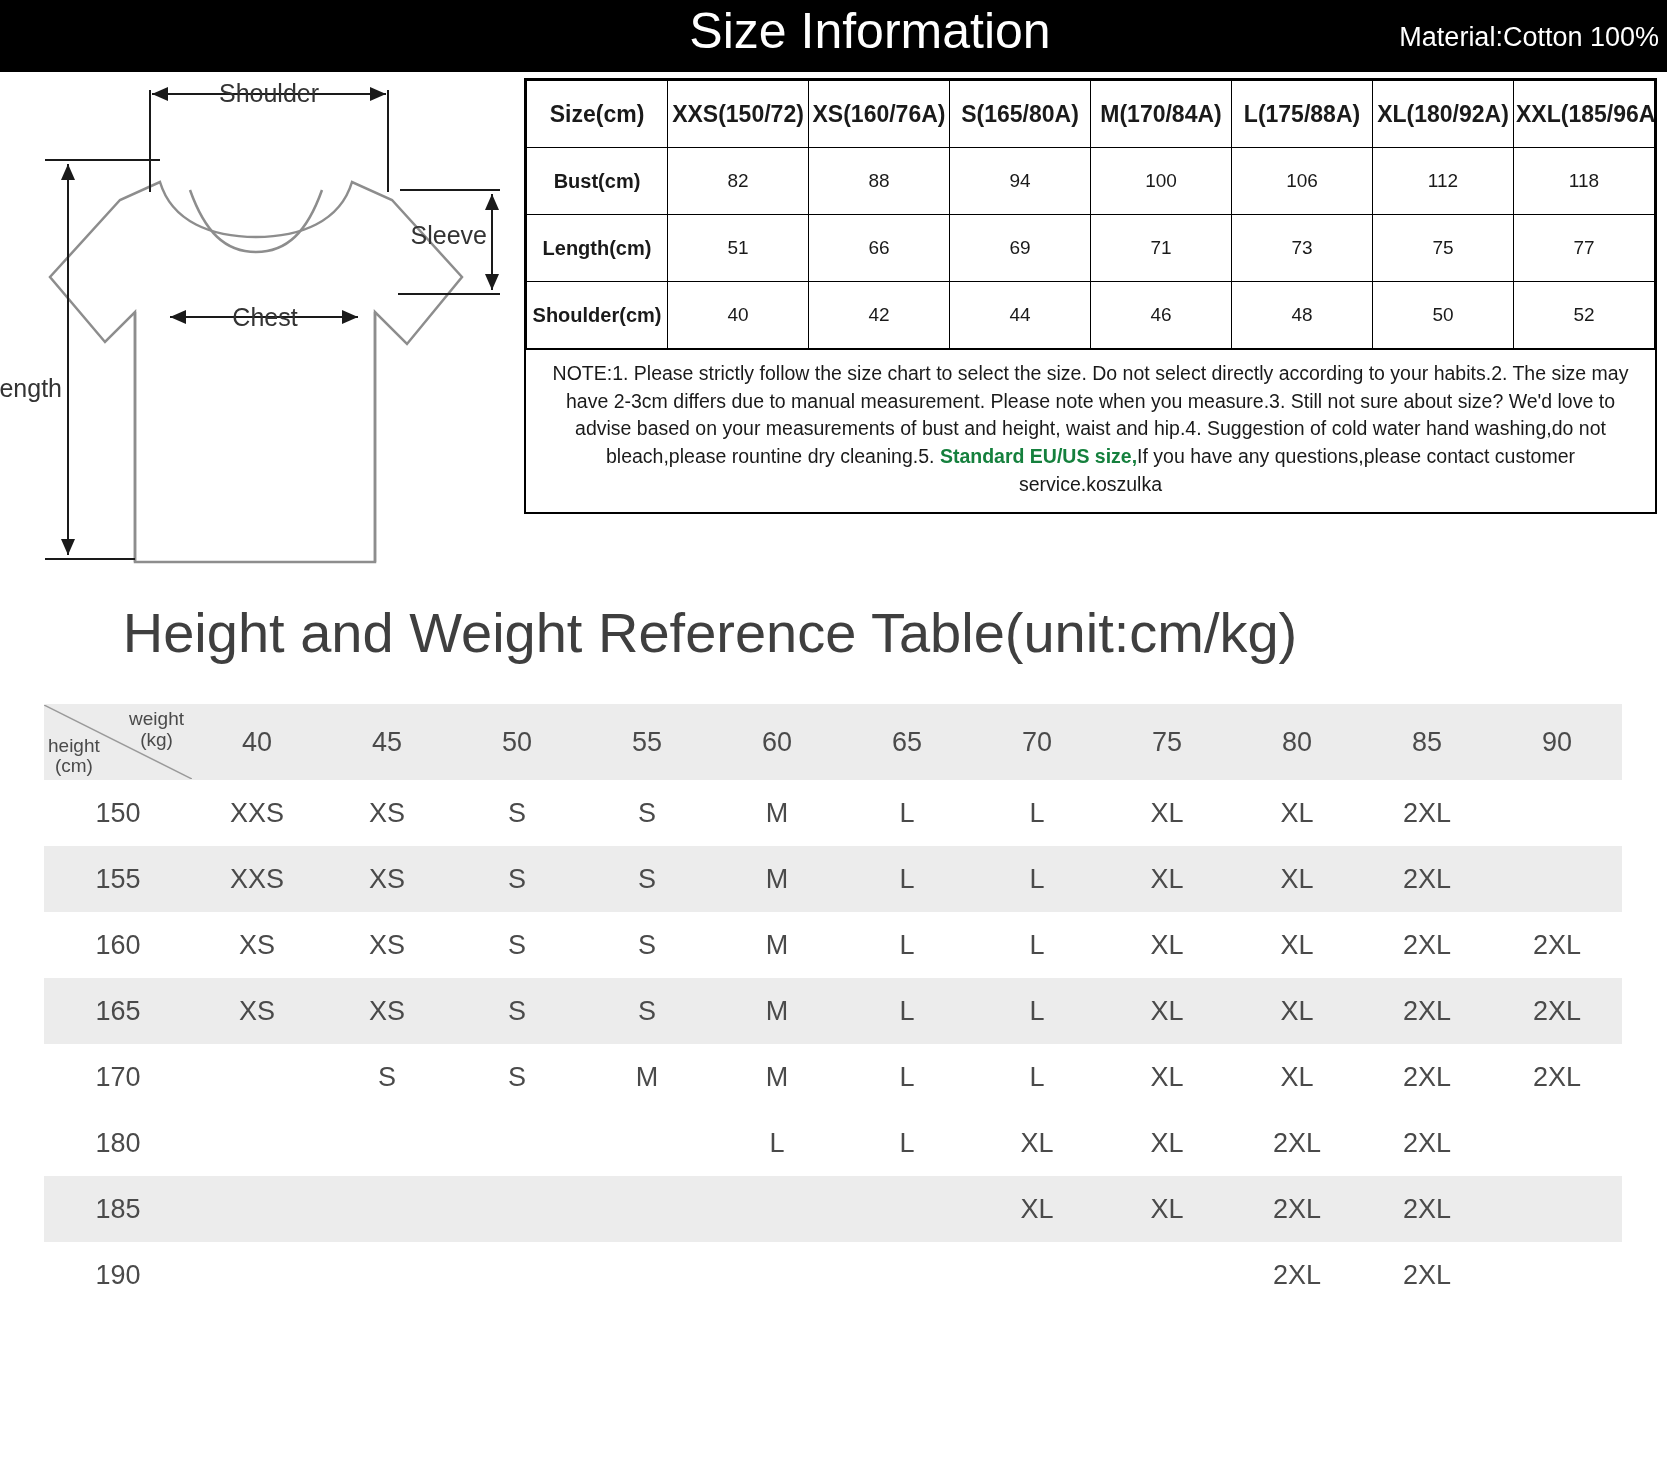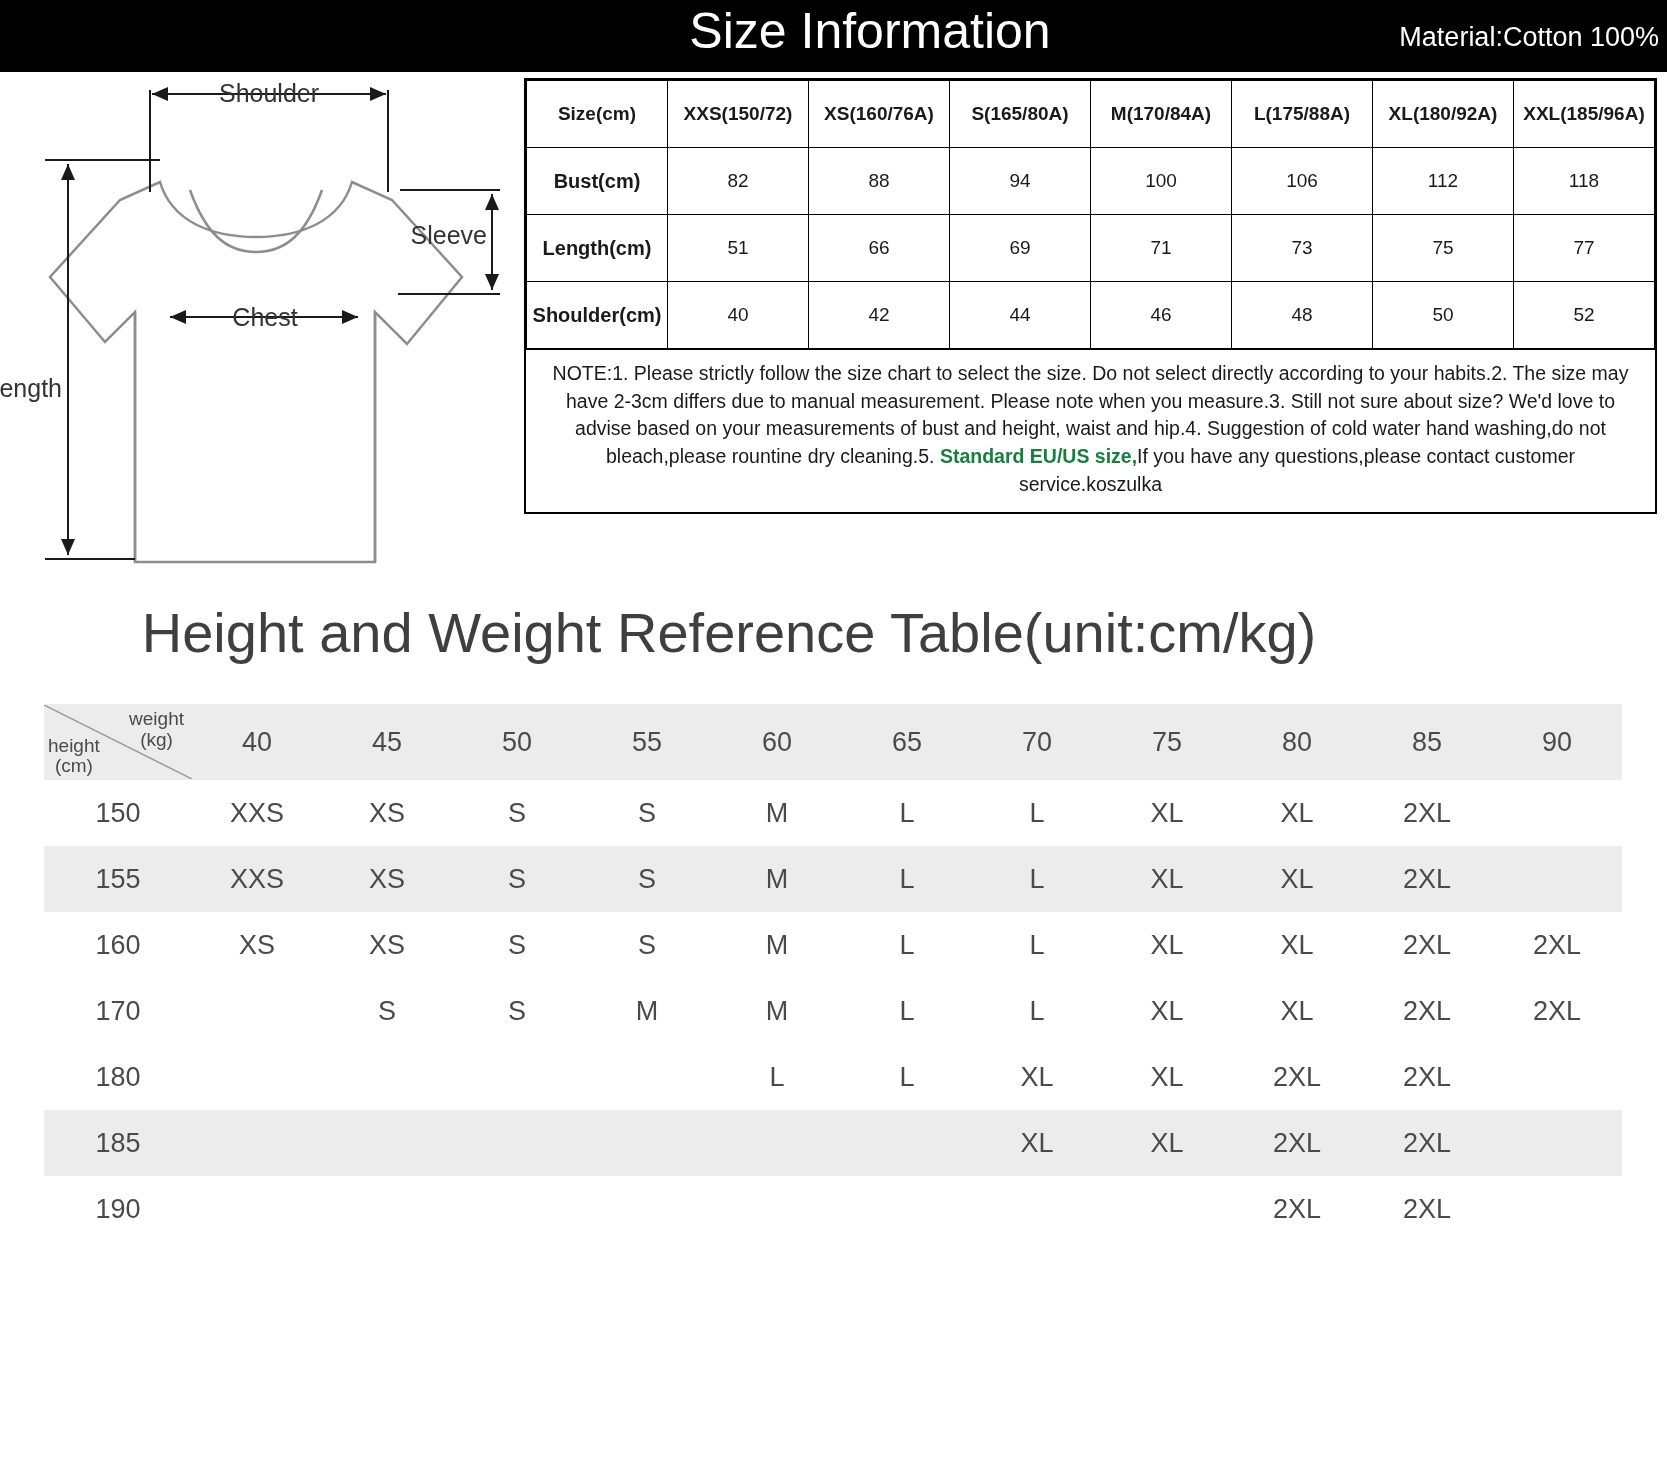--- a/index.html
+++ b/index.html
@@ -80,21 +80,21 @@
     padding: 0 2px;
     overflow: hidden;
     white-space: nowrap;
   }
   table.size-table tr td:first-child {
     font-weight: bold;
     font-size: 20px;
   }
   table.size-table tr:first-child td {
     font-weight: bold;
-    font-size: 19px;
+    font-size: 23px;
   }
   .note-box {
     border-top: 1px solid #000000;
     padding: 10px 14px 14px 14px;
     font-size: 19.5px;
     line-height: 1.42;
     text-align: center;
     color: #1a1a1a;
   }
   .note-red { color: #15803d; font-weight: bold; }
@@ -103,21 +103,20 @@
   .hw-heading {
     position: absolute;
     left: 0;
     top: 600px;
     width: 1420px;
     text-align: center;
     font-size: 56px;
     color: #3f3f3f;
     font-family: "Liberation Sans", sans-serif;
     font-weight: 400;
-    margin-left: 19px;
   }
 
   
   .hw-wrap {
     position: absolute;
     left: 44px;
     top: 704px;
     width: 1578px;
   }
   table.hw-table {
@@ -345,20 +344,34 @@
         <td>S</td>
         <td>M</td>
         <td>L</td>
         <td>L</td>
         <td>XL</td>
         <td>XL</td>
         <td>2XL</td>
         <td>2XL</td>
       </tr>
 
+      <tr class="shade">
+        <td class="rowlabel">165</td>
+        <td>XS</td>
+        <td>XS</td>
+        <td>S</td>
+        <td>S</td>
+        <td>M</td>
+        <td>L</td>
+        <td>L</td>
+        <td>XL</td>
+        <td>XL</td>
+        <td>2XL</td>
+        <td>2XL</td>
+      </tr>
 
       <tr class="plain">
         <td class="rowlabel">170</td>
         <td></td>
         <td>S</td>
         <td>S</td>
         <td>M</td>
         <td>M</td>
         <td>L</td>
         <td>L</td>

